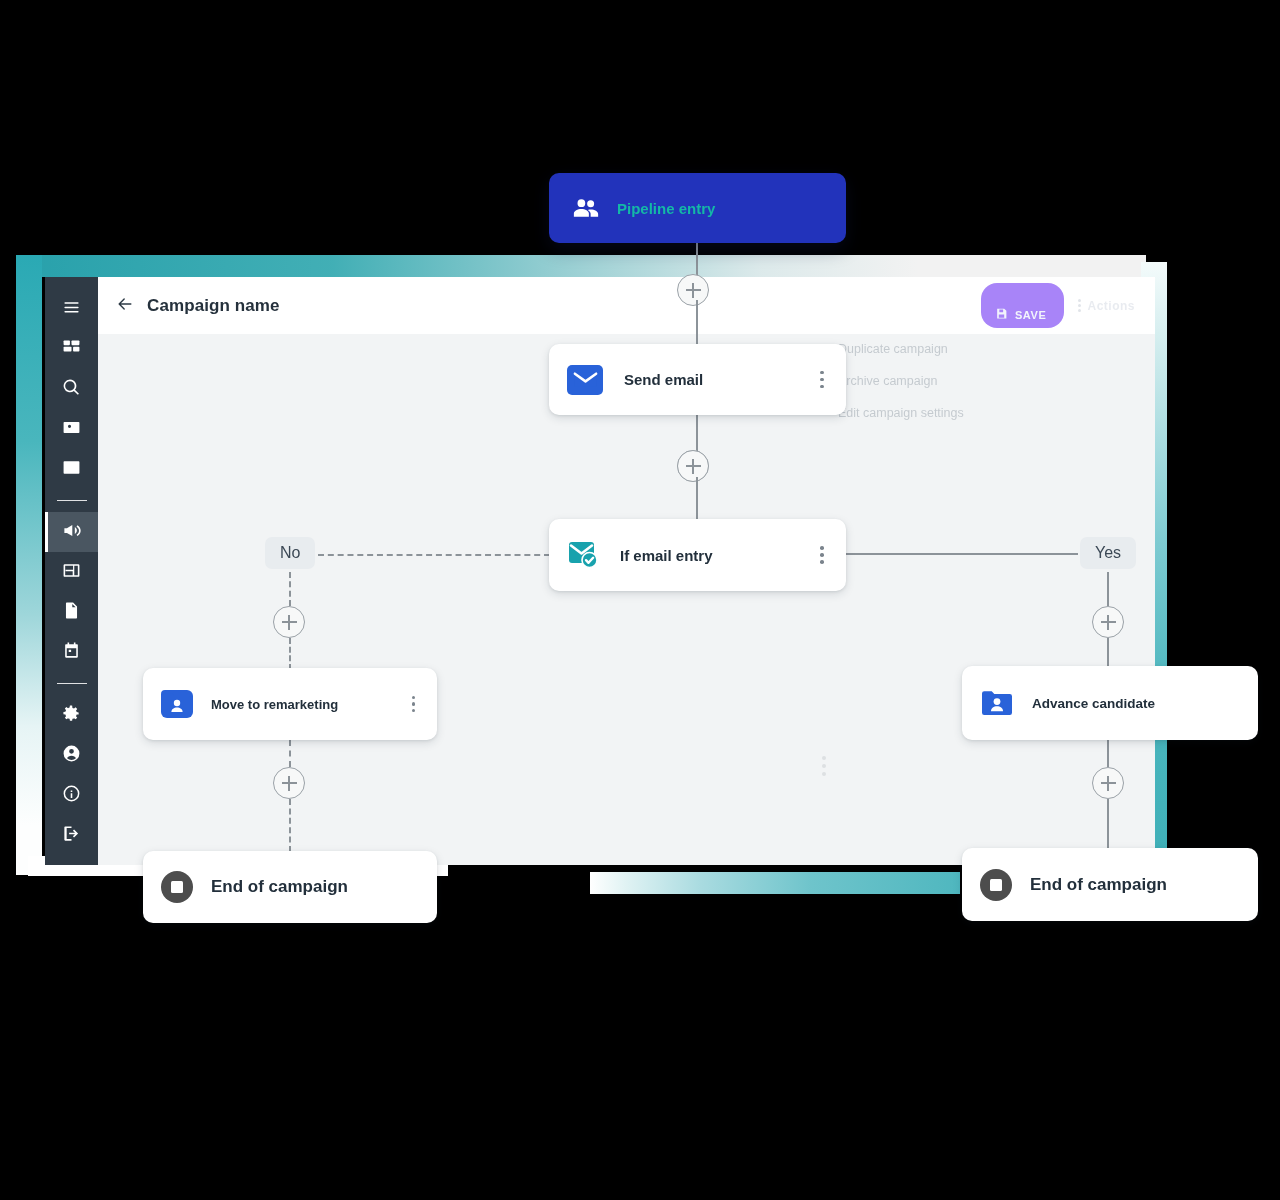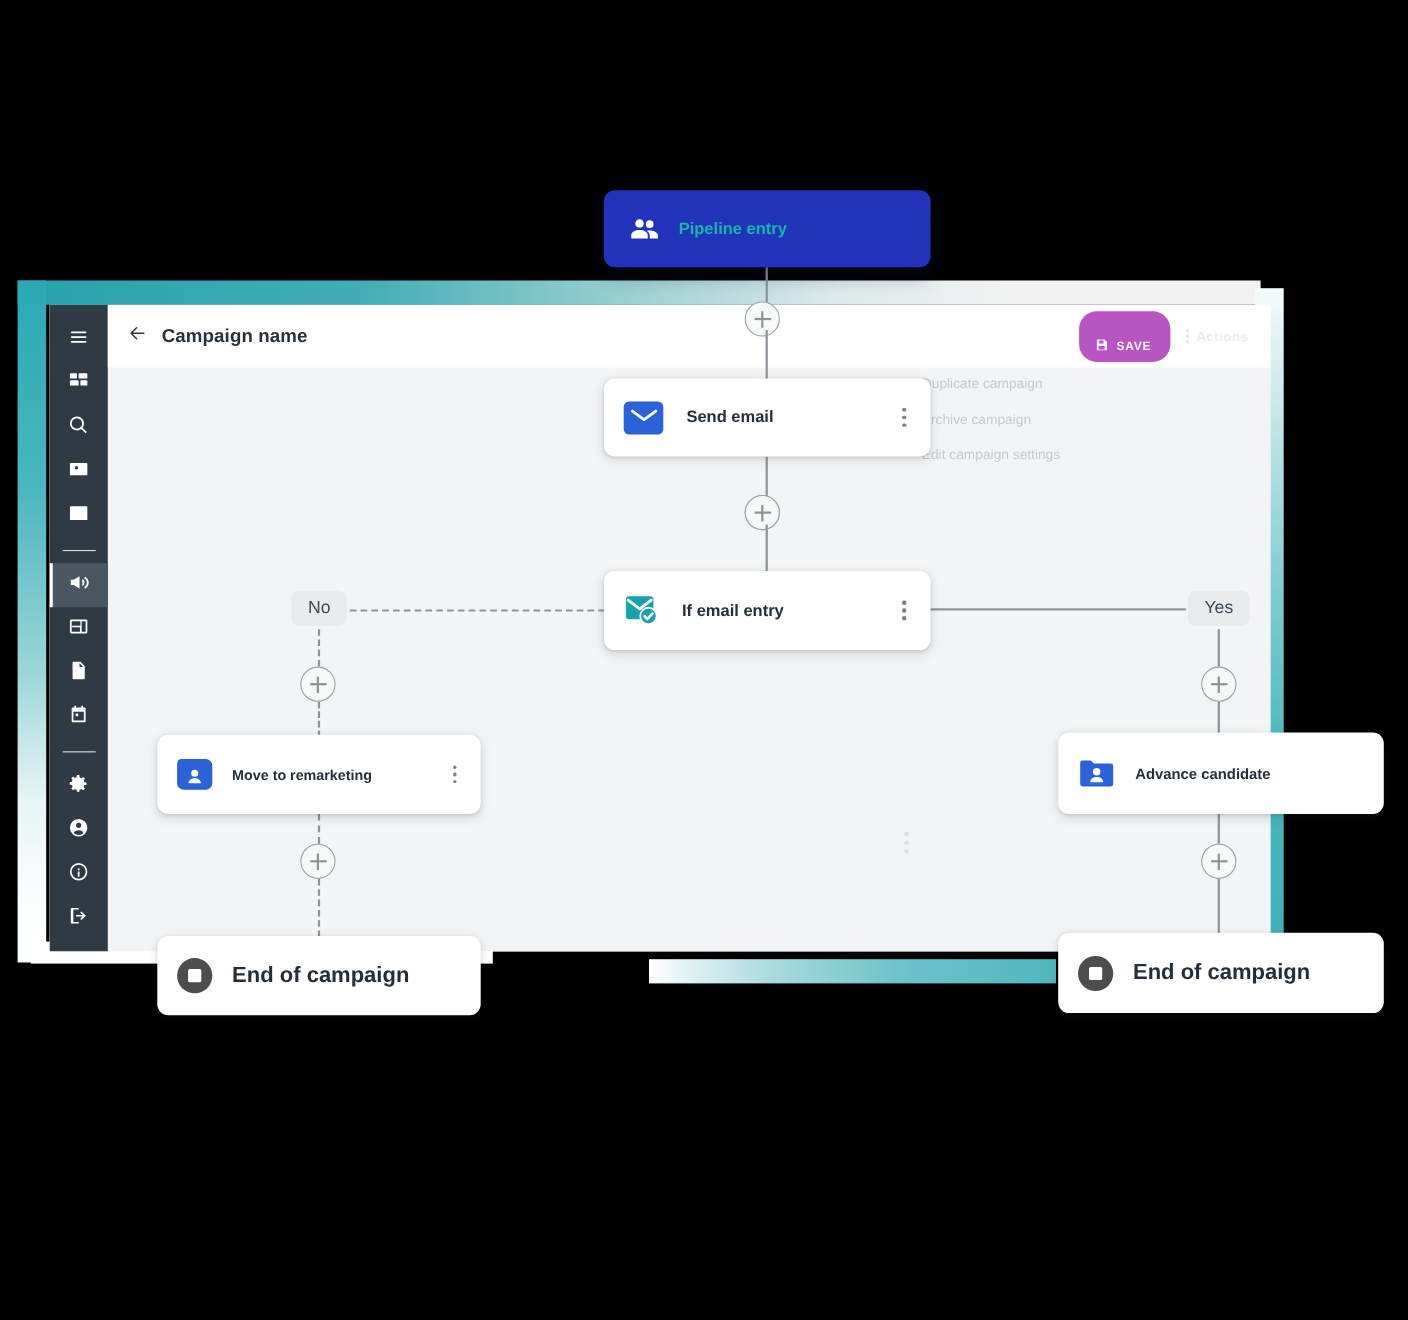--- a/index.html
+++ b/index.html
@@ -72,21 +72,21 @@
   }
   .back-arrow { width: 22px; height: 22px; display: flex; align-items: center; justify-content: center; cursor: pointer; }
   .back-arrow svg { width: 20px; height: 20px; stroke: #2d3a45; fill: none; stroke-width: 1.7; }
   .page-title {
     margin-left: 11px; font-size: 17px; font-weight: bold; color: #25313c;
     letter-spacing: .1px;
   }
   .header-spacer { flex: 1; }
   .save-btn {
     display: flex; align-items: center; gap: 7px;
-    background: #a21caf; color: #eef1fb;
+    background: #8b5cf6; color: #eef1fb;
     border-radius: 16px; padding: 24px 18px 6px 14px;
     font-size: 11px; font-weight: bold; letter-spacing: .6px;
     opacity: .75;
     text-align: right;
   }
   .save-btn svg { width: 13px; height: 13px; fill: #eef1fb; }
   .actions-btn {
     display: flex; align-items: center; gap: 6px;
     margin-left: 14px; color: #d7dce4; font-size: 12px; font-weight: bold;
     letter-spacing: .5px; opacity: .55;
@@ -184,21 +184,21 @@
   .node-advance .ic { width: 34px; height: 29px; }
   .node-advance .ic svg { width: 32px; height: 28px; fill: #2962d9; }
   .node-advance .label { font-size: 13.5px; font-weight: bold; margin-left: 18px; }
 
   .node-end-left { left: 143px; top: 851px; width: 294px; height: 72px; padding: 0 18px; }
   .node-end-right { left: 962px; top: 848px; width: 296px; height: 73px; padding: 0 18px; }
   .node-end-left .ic, .node-end-right .ic { width: 32px; height: 32px; border-radius: 50%; background: #4d4d4d; }
   .node-end-left .ic span, .node-end-right .ic span {
     display: block; width: 12px; height: 12px; background: #ffffff; border-radius: 1.5px;
   }
-  .node-end-left .label, .node-end-right .label { font-size: 20px; font-weight: bold; margin-left: 18px; }
+  .node-end-left .label, .node-end-right .label { font-size: 17px; font-weight: bold; margin-left: 18px; }
 
   
   .ghost-kebab {
     position: absolute; left: 822px; top: 756px;
     display: flex; flex-direction: column; gap: 4px; opacity: .20;
   }
   .ghost-kebab i { width: 4px; height: 4px; border-radius: 50%; background: #8c9399; display: block; }
 </style>
 </head>
 <body>

